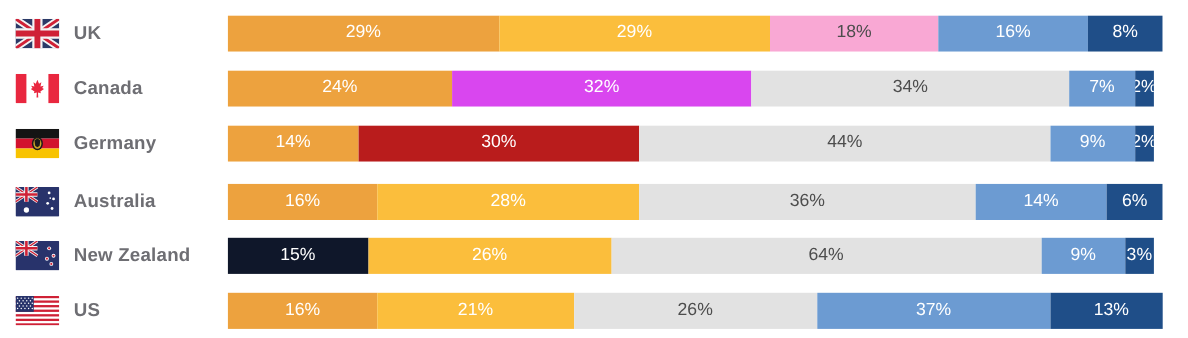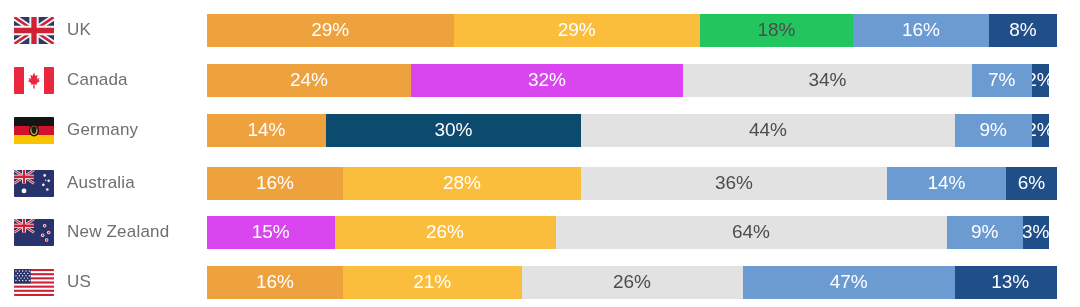--- a/index.html
+++ b/index.html
@@ -43,35 +43,35 @@
     position: relative;
     overflow: hidden;
     border-radius: 1px;
   }
   .country-label {
     margin-left: 13px;
     font-size: 17px;
     color: #6e6e73;
     letter-spacing: 0.2px;
     white-space: nowrap;
-    font-weight: 400;
+    font-weight: 700;
   }
   .bar {
     height: 33px;
     display: flex;
     flex: 0 0 850px;
     width: 850px;
     overflow: hidden;
   }
   .seg {
     height: 33px;
     display: flex;
     align-items: center;
     justify-content: center;
-    font-size: 19px;
+    font-size: 16px;
     font-weight: 400;
     color: #ffffff;
     box-sizing: border-box;
     overflow: hidden;
     white-space: nowrap;
   }
   .seg.gray-seg { color: #4d4d4d; }
 
   
   .flag svg { display: block; width: 40px; height: 27px; }
@@ -92,21 +92,21 @@
           <path d="M30,0 L30,40 M0,20 L60,20" stroke="#f4f4f4" stroke-width="14"></path>
           <path d="M30,0 L30,40 M0,20 L60,20" stroke="#cf2136" stroke-width="8"></path>
         </g>
       </svg>
         </span>
         <span class="country-label">UK</span>
       </div>
       <div class="bar">
         <div class="seg" style="background: rgb(237, 162, 62); width: 246.5px; flex: 0 0 246.5px;">29%</div>
         <div class="seg" style="background: rgb(251, 190, 60); width: 246.5px; flex: 0 0 246.5px;">29%</div>
-        <div class="seg gray-seg" style="background: #22c55e; width: 153px; flex: 0 0 153px;">18%</div>
+        <div class="seg gray-seg" style="background: #f9a8d4; width: 153px; flex: 0 0 153px;">18%</div>
         <div class="seg" style="background: rgb(108, 155, 210); width: 136px; flex: 0 0 136px;">16%</div>
         <div class="seg" style="background: rgb(31, 78, 136); width: 68px; flex: 0 0 68px;">8%</div>
       </div>
     </div>
     <div class="row" style="top: 55px;">
       <div class="row-label-zone">
         <span class="flag">
           <svg viewBox="0 0 60 40" preserveAspectRatio="none">
         <rect width="60" height="40" fill="#ffffff"></rect>
         <rect x="0" y="0" width="15" height="40" fill="#e9273f"></rect>
@@ -137,21 +137,21 @@
           <ellipse rx="7.5" ry="9" fill="#1a1a1a"></ellipse>
           <ellipse rx="5.5" ry="7" fill="#c9a227"></ellipse>
           <path d="M-4,-4 L0,-7 L4,-4 L3,3 L0,5 L-3,3 Z" fill="#1a1a1a"></path>
         </g>
       </svg>
         </span>
         <span class="country-label">Germany</span>
       </div>
       <div class="bar">
         <div class="seg" style="background: rgb(237, 162, 62); width: 119px; flex: 0 0 119px;">14%</div>
-        <div class="seg" style="background: #0c4a6e; width: 255px; flex: 0 0 255px;">30%</div>
+        <div class="seg" style="background: #b91c1c; width: 255px; flex: 0 0 255px;">30%</div>
         <div class="seg gray-seg" style="background: rgb(226, 226, 226); width: 374px; flex: 0 0 374px;">44%</div>
         <div class="seg" style="background: rgb(108, 155, 210); width: 76.5px; flex: 0 0 76.5px;">9%</div>
         <div class="seg" style="background: rgb(31, 78, 136); width: 17px; flex: 0 0 17px;">2%</div>
       </div>
     </div>
     <div class="row" style="top: 158px;">
       <div class="row-label-zone">
         <span class="flag">
           <svg viewBox="0 0 60 40" preserveAspectRatio="none">
         <rect width="60" height="40" fill="#28336b"></rect>
@@ -202,21 +202,21 @@
           <circle cx="43" cy="24" r="2.6" fill="#ffffff"></circle>
               <circle cx="43" cy="24" r="1.5" fill="#cf2136"></circle>
           <circle cx="49" cy="31" r="2.6" fill="#ffffff"></circle>
               <circle cx="49" cy="31" r="1.5" fill="#cf2136"></circle>
         </g>
       </svg>
         </span>
         <span class="country-label">New Zealand</span>
       </div>
       <div class="bar">
-        <div class="seg" style="background: #d946ef; width: 127.5px; flex: 0 0 127.5px;">15%</div>
+        <div class="seg" style="background: #0f172a; width: 127.5px; flex: 0 0 127.5px;">15%</div>
         <div class="seg" style="background: rgb(251, 190, 60); width: 221px; flex: 0 0 221px;">26%</div>
         <div class="seg gray-seg" style="background: rgb(226, 226, 226); width: 391px; flex: 0 0 391px;">64%</div>
         <div class="seg" style="background: rgb(108, 155, 210); width: 76.5px; flex: 0 0 76.5px;">9%</div>
         <div class="seg" style="background: rgb(31, 78, 136); width: 25.5px; flex: 0 0 25.5px;">3%</div>
       </div>
     </div>
     <div class="row" style="top: 257px;">
       <div class="row-label-zone">
         <span class="flag">
           <svg viewBox="0 0 60 40" preserveAspectRatio="none">
@@ -257,17 +257,17 @@
               <circle cx="23" cy="17" r="1"></circle>
         </g>
       </svg>
         </span>
         <span class="country-label">US</span>
       </div>
       <div class="bar">
         <div class="seg" style="background: rgb(237, 162, 62); width: 136px; flex: 0 0 136px;">16%</div>
         <div class="seg" style="background: rgb(251, 190, 60); width: 178.5px; flex: 0 0 178.5px;">21%</div>
         <div class="seg gray-seg" style="background: rgb(226, 226, 226); width: 221px; flex: 0 0 221px;">26%</div>
-        <div class="seg" style="background: rgb(108, 155, 210); width: 212.5px; flex: 0 0 212.5px;">47%</div>
+        <div class="seg" style="background: rgb(108, 155, 210); width: 212.5px; flex: 0 0 212.5px;">37%</div>
         <div class="seg" style="background: rgb(31, 78, 136); width: 110.5px; flex: 0 0 110.5px;">13%</div>
       </div>
     </div>
   </div>
 
 </body></html>

